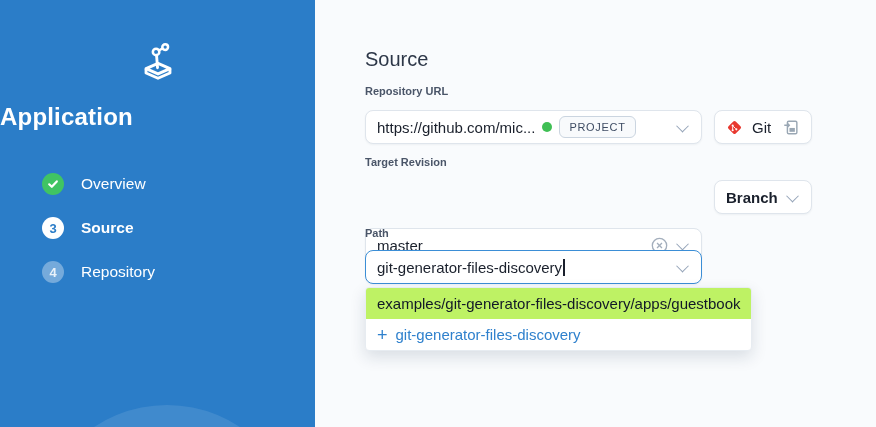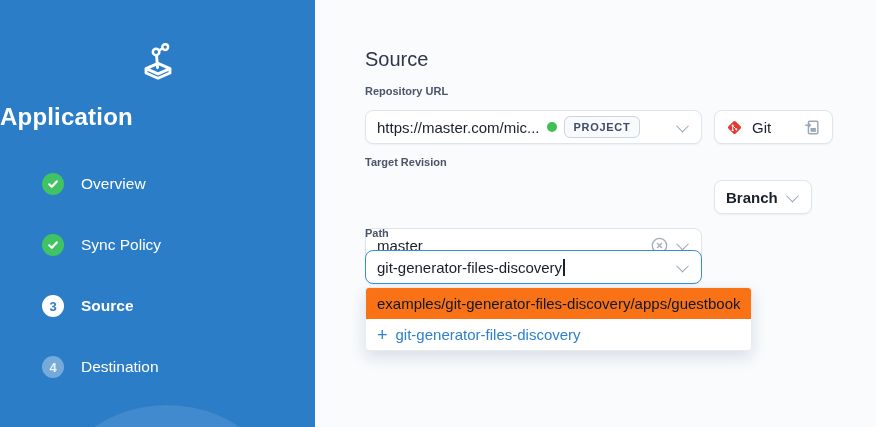--- a/index.html
+++ b/index.html
@@ -7,68 +7,68 @@
   .page {
     position:relative; width:876px; height:427px; overflow:hidden;
     font-family:"Liberation Sans", sans-serif; background:#f9fbfd;
   }
 
   
   .sidebar { position:absolute; left:0; top:0; width:315px; height:427px; background:#2b7dc8; overflow:hidden; }
   .deco-circle { position:absolute; left:35px; top:405px; width:264px; height:264px; border-radius:50%; background:rgba(255,255,255,0.10); }
   .app-icon-wrap { position:absolute; top:38px; left:0; width:100%; display:flex; justify-content:center; }
   .sidebar-title { position:absolute; top:103px; left:0; width:100%; text-align:left; color:#fff; font-size:24px; font-weight:700; letter-spacing:.2px; }
-  .steps { position:absolute; top:173px; left:42px; display:flex; flex-direction:column; gap:39px; }
+  .steps { position:absolute; top:173px; left:42px; display:flex; flex-direction:column; gap:22px; }
   .step { display:flex; align-items:center; gap:17px; cursor:pointer; }
   .step-circle { width:22px; height:22px; border-radius:50%; flex:0 0 22px; display:flex; align-items:center; justify-content:center; font-size:13px; font-weight:700; }
   .step-circle.done { background:#40c463; }
   .step-circle.active { background:#ffffff; color:#2b7dc8; }
   .step-circle.pending { background:rgba(255,255,255,0.35); color:rgba(255,255,255,0.85); }
   .step-label { color:#fff; font-size:15.5px; }
   .step.active .step-label { font-weight:700; }
 
   
   .main { position:absolute; left:315px; top:0; width:561px; height:427px; background:#f9fbfd; }
   .heading { position:absolute; left:50px; top:35px; font-size:20px; font-weight:500; color:#2d3748; }
   .field-label { position:absolute; left:50px; font-size:11px; font-weight:700; color:#4a5568; }
   .lbl-repo { top:85px; } .lbl-rev { top:156px;text-align:right; } .lbl-path { top:227px; }
 
   .control {
     position:absolute; height:34px; background:#fff; border:1px solid #dfe5ec; border-radius:8px;
     display:flex; align-items:center; padding:0 11px; box-shadow:0 1px 2px rgba(16,42,67,0.05);
     font-size:15px; color:#1a202c;
   }
   .repo-input { left:50px; top:110px; width:337px; gap:7px; cursor:text; }
-  .git-select { left:399px; top:110px; width:119px; gap:9px; cursor:pointer; }
+  .git-select { left:399px; top:110px; width:98px; gap:9px; cursor:pointer; }
   .rev-input  { left:50px; top:180px; width:337px; cursor:text;margin-top:48px; }
   .branch-select { left:399px; top:180px; width:98px; cursor:pointer;font-weight:bold; }
   .path-input { left:50px; top:250px; width:337px; border:1.5px solid #3b8ed6; cursor:text; }
 
   .value-text { white-space:nowrap; overflow:hidden; text-overflow:ellipsis; }
   .spacer { flex:1; }
 
   .status-dot { width:10px; height:10px; border-radius:50%; background:#3fbf54; flex:0 0 10px; }
   .badge {
     border:1px solid #cbd5e0; background:#f8fafc; color:#3e4c63; border-radius:6px;
-    font-size:11px; font-weight:700; letter-spacing:.7px; padding:3px 9px; line-height:1.3;
+    font-size:11px; font-weight:400; letter-spacing:.7px; padding:3px 9px; line-height:1.3;
   }
   .chevron { width:9px; height:9px; border-right:1.8px solid #94a3b8; border-bottom:1.8px solid #94a3b8; transform:rotate(45deg) translate(-1px,-1px); flex:0 0 9px; margin-right:3px; }
   .clear-btn { display:flex; align-items:center; margin-right:10px; cursor:pointer; }
   .caret { width:1.5px; height:17px; background:#1a202c; margin-left:1px; }
 
   .paste-btn { display:flex; align-items:center; cursor:pointer; margin-left:auto; }
 
   
   .dropdown {
     position:absolute; left:50px; top:287px; width:387px; background:#fff;
     border:1px solid #e7ecf1; border-radius:4px; box-shadow:0 6px 16px rgba(20,40,70,0.14);
     overflow:hidden;
   }
   .dropdown-item { height:31px; display:flex; align-items:center; padding:0 11px; font-size:15px; color:#111827; cursor:pointer; white-space:nowrap; }
-  .dropdown-item.highlighted { background:#f97316; }
+  .dropdown-item.highlighted { background:#bef264; }
   .dropdown-item.create { color:#2f81cd; gap:8px; }
   .plus-glyph { font-size:18px; font-weight:500; line-height:1; color:#2f81cd; }
 </style>
 </head>
 <body>
 
 <div class="page">
 
   <aside class="sidebar">
     <div class="deco-circle"></div>
@@ -88,45 +88,37 @@
 
     <nav class="steps">
       <div class="step">
         <span class="step-circle done">
           <svg width="12" height="12" viewBox="0 0 12 12">
               <path d="M2.2 6.3 L4.8 8.8 L9.8 3.4" stroke="#fff" stroke-width="2.2" fill="none" stroke-linecap="round" stroke-linejoin="round"></path>
             </svg>
         </span>
         <span class="step-label">Overview</span>
       </div>
-      <div class="step">
-        <span class="step-circle done">
-          <svg width="12" height="12" viewBox="0 0 12 12">
-              <path d="M2.2 6.3 L4.8 8.8 L9.8 3.4" stroke="#fff" stroke-width="2.2" fill="none" stroke-linecap="round" stroke-linejoin="round"></path>
-            </svg>
-        </span>
-        <span class="step-label">Sync Policy</span>
-      </div>
       <div class="step active">
         <span class="step-circle active">3</span>
         <span class="step-label">Source</span>
       </div>
       <div class="step">
         <span class="step-circle pending">4</span>
-        <span class="step-label">Destination</span>
+        <span class="step-label">Repository</span>
       </div>
     </nav>
   </aside>
 
   <main class="main">
     <h1 class="heading">Source</h1>
 
     <div class="field-label lbl-repo">Repository URL</div>
     <div class="control repo-input">
-      <span class="value-text">https://master.com/mic...</span>
+      <span class="value-text">https://github.com/mic...</span>
       <span class="status-dot"></span>
       <span class="badge">PROJECT</span>
       <span class="spacer"></span>
       <span class="chevron"></span>
     </div>
     <div class="control git-select">
       <span style="display:flex;">
         <svg width="17" height="17" viewBox="0 0 24 24">
           <rect x="4.8" y="4.8" width="14.4" height="14.4" rx="2.4" transform="rotate(45 12 12)" fill="#e8382f"></rect>
           <circle cx="9.4" cy="9.4" r="1.5" fill="#fff"></circle>

